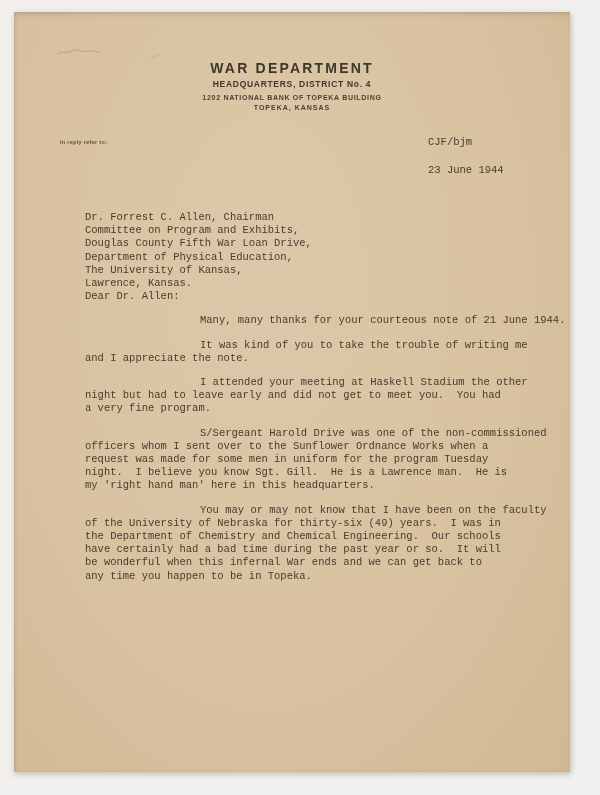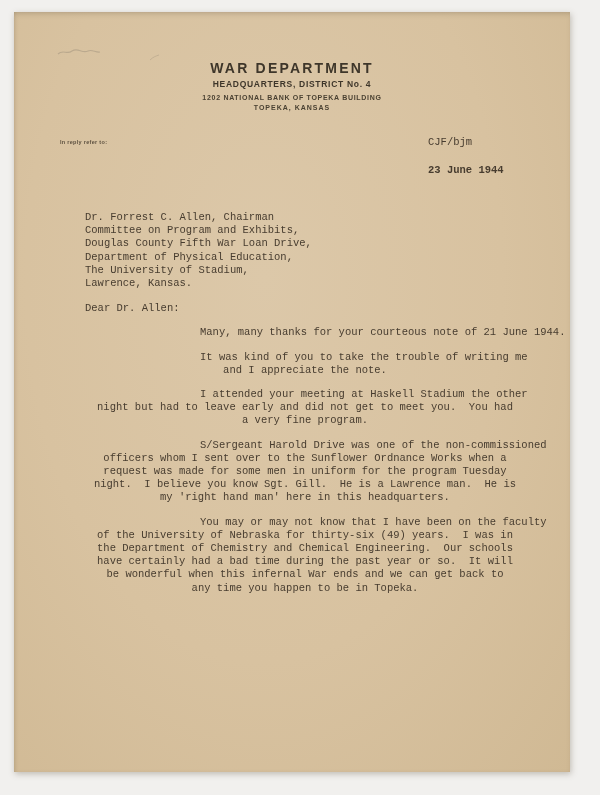--- a/index.html
+++ b/index.html
@@ -86,40 +86,37 @@
     position: absolute;
     left: 414px;
     top: 124px;
     font-size: 10.5px;
   }
   .ref-date {
     position: absolute;
     left: 414px;
     top: 152px;
     font-size: 10.5px;
-    font-weight: bold;
   }
   
   .content {
     position: absolute;
     left: 71px;
     top: 199px;
     width: 440px;
     font-size: 10.5px;
     line-height: 13.2px;
   }
   .line {
     white-space: pre;
   }
   .salutation {
-    margin-top: 12px;
   }
   .para {
     margin-top: 11px;
-    text-align: center;
   }
   .para .first {
     margin-left: 115px;
   }
   
   .pencil-mark {
     position: absolute;
     left: 40px;
     top: 26px;
     opacity: 0.55;
@@ -147,21 +144,21 @@
     <div class="ref-initials typewriter">CJF/bjm</div>
     <div class="ref-date typewriter">23 June 1944</div>
 
     <div class="content typewriter">
 
       <div class="recipient">
         <div class="line">Dr. Forrest C. Allen, Chairman</div>
         <div class="line">Committee on Program and Exhibits,</div>
         <div class="line">Douglas County Fifth War Loan Drive,</div>
         <div class="line">Department of Physical Education,</div>
-        <div class="line">The University of Stadium,</div>
+        <div class="line">The University of Kansas,</div>
         <div class="line">Lawrence, Kansas.</div>
       </div>
 
       <div class="line salutation">Dear Dr. Allen:</div>
 
       <div class="para">
         <div class="line first">Many, many thanks for your courteous note of 21 June 1944.</div>
       </div>
 
       <div class="para">

